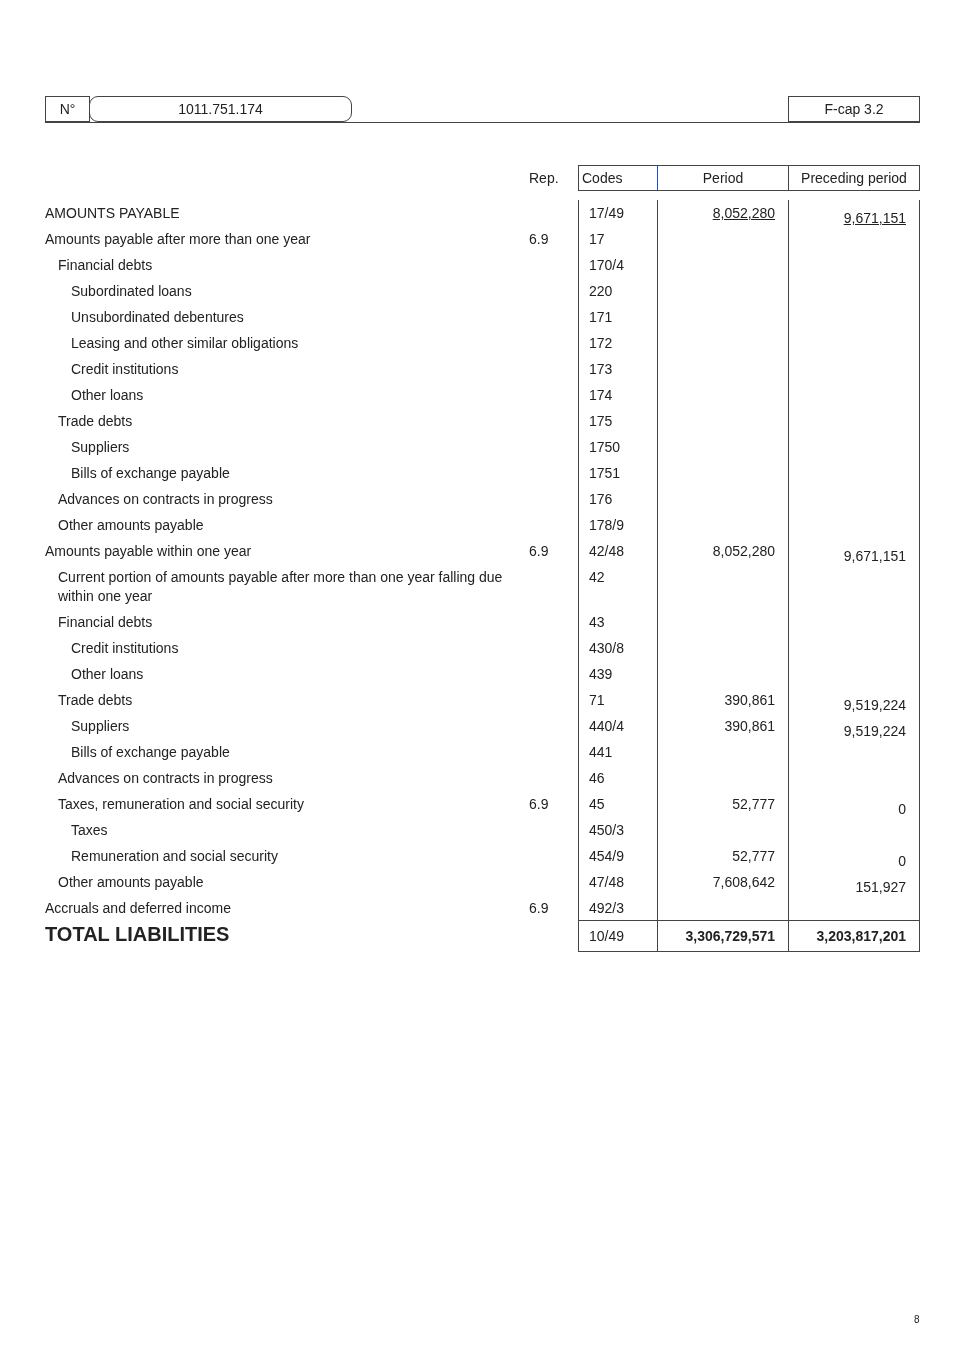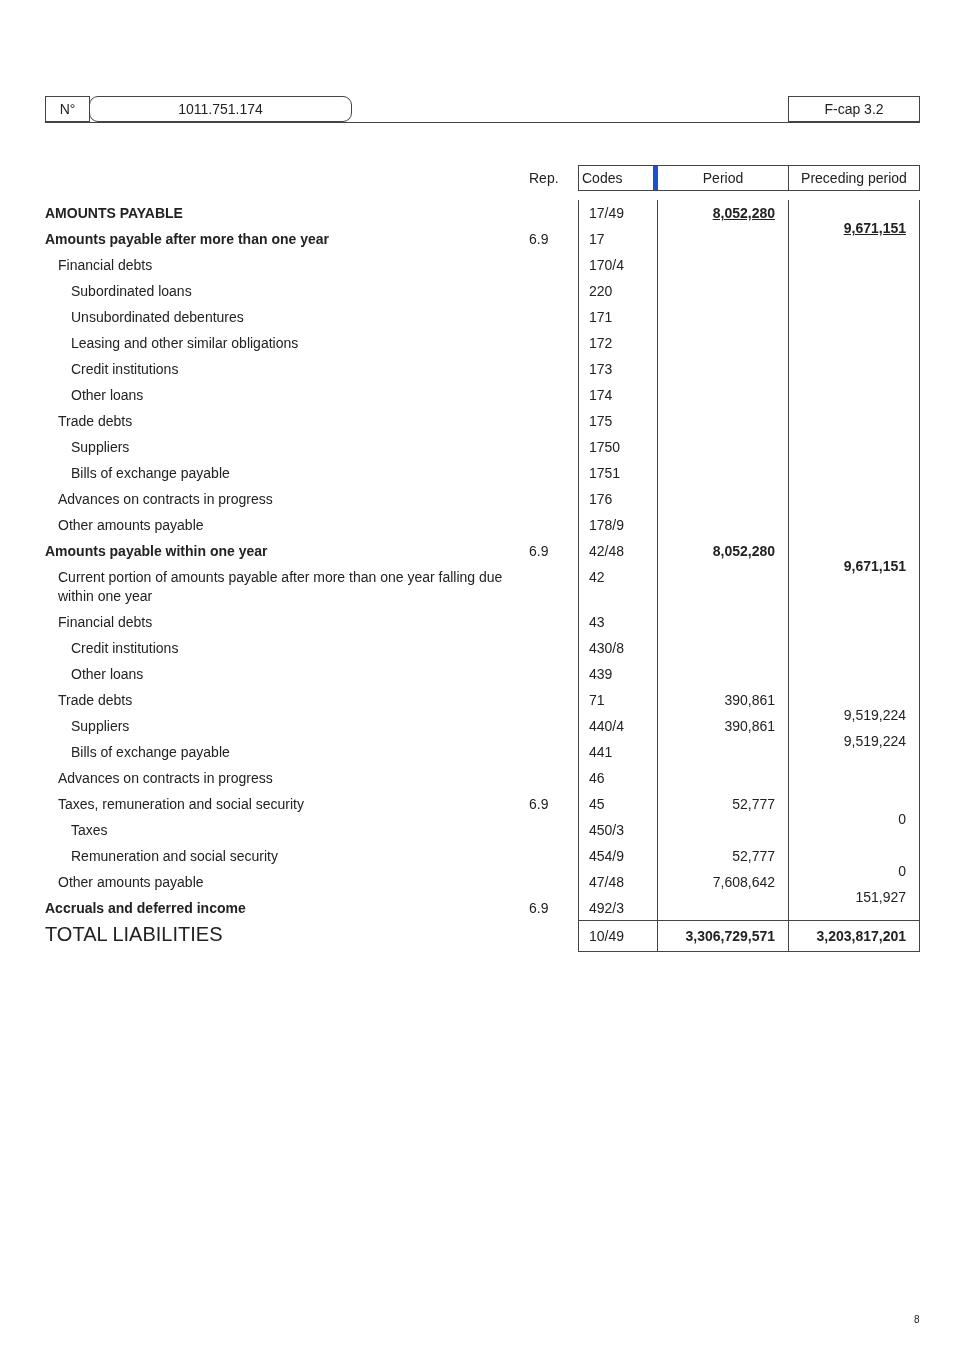--- a/index.html
+++ b/index.html
@@ -11,43 +11,43 @@
   #rep-hdr { position: absolute; top: 170px; left: 529px; font-size: 14px; }
   #grid { position: absolute; top: 200px; left: 578px; width: 342px; height: 720px; border-left: 1px solid #444; border-right: 1px solid #444; box-sizing: border-box; }
   .vline { position: absolute; top: 0; bottom: 0; width: 1px; background: #444; }
   #rows { position: absolute; top: 201px; left: 45px; width: 875px; }
   .row { position: relative; height: 26px; display: flex; }
   .row.tall { height: 45px; }
   .lbl { width: 480px; line-height: 19px; padding-top: 3px; font-size: 14px; }
   .rep { position: absolute; left: 484px; top: 3px; line-height: 19px; font-size: 14px; }
   .code { position: absolute; left: 544px; top: 3px; line-height: 19px; font-size: 14px; }
   .v1 { position: absolute; left: 612px; width: 118px; text-align: right; top: 3px; line-height: 19px; font-size: 14px; }
-  .v2 { position: absolute; left: 743px; width: 118px; text-align: right; top: 18px; line-height: 19px; font-size: 14px; }
-  .bold .lbl, .bold .v1, .bold .v2 { font-weight: bold; }
+  .v2 { position: absolute; left: 743px; width: 118px; text-align: right; top: 8px; line-height: 19px; font-size: 14px; }
+  .bold .lbl, .bold .v1, .bold .v2 { font-weight: normal; }
   .ul .v1, .ul .v2 { text-decoration: underline; }
   .i1 .lbl { padding-left: 13px; }
   .i2 .lbl { padding-left: 26px; }
   #total { position: absolute; top: 920px; left: 45px; width: 875px; height: 32px; }
   #total-box { position: absolute; left: 533px; top: 0; width: 342px; height: 32px; border: 1px solid #444; box-sizing: border-box; }
-  #total .lbl { font-size: 20px; font-weight: normal; padding-top: 5px; }
+  #total .lbl { font-size: 20px; font-weight: bold; padding-top: 5px; }
   #total .code { top: 7px; }
   #total .v1, #total .v2 { top: 7px; font-weight: bold; }
   #pagenum { position: absolute; top: 1314px; left: 914px; font-size: 10px; }
 </style>
 </head>
 <body>
 
 <div class="hdr-full"></div>
 <div class="hdr" style="left:45px;width:45px;">N°</div>
 <div class="hdr" style="left:89px;width:263px;border-radius:9px;">1011.751.174</div>
 <div class="hdr" style="left:788px;width:132px;">F-cap 3.2</div>
 
 <div id="rep-hdr">Rep.</div>
 <div id="colhdr">
-  <div style="width:79px;padding-left:3px;border-right:5px solid #1d4ed8;">Codes</div>
+  <div style="width:79px;padding-left:3px;border-right:1px solid #1d4ed8;">Codes</div>
   <div style="width:131px;justify-content:center;border-right:1px solid #444;">Period</div>
   <div style="flex:1;justify-content:center;">Preceding period</div>
 </div>
 
 <div id="grid">
   <div class="vline" style="left:78px;"></div>
   <div class="vline" style="left:209px;"></div>
 </div>
 
 <div id="rows">

